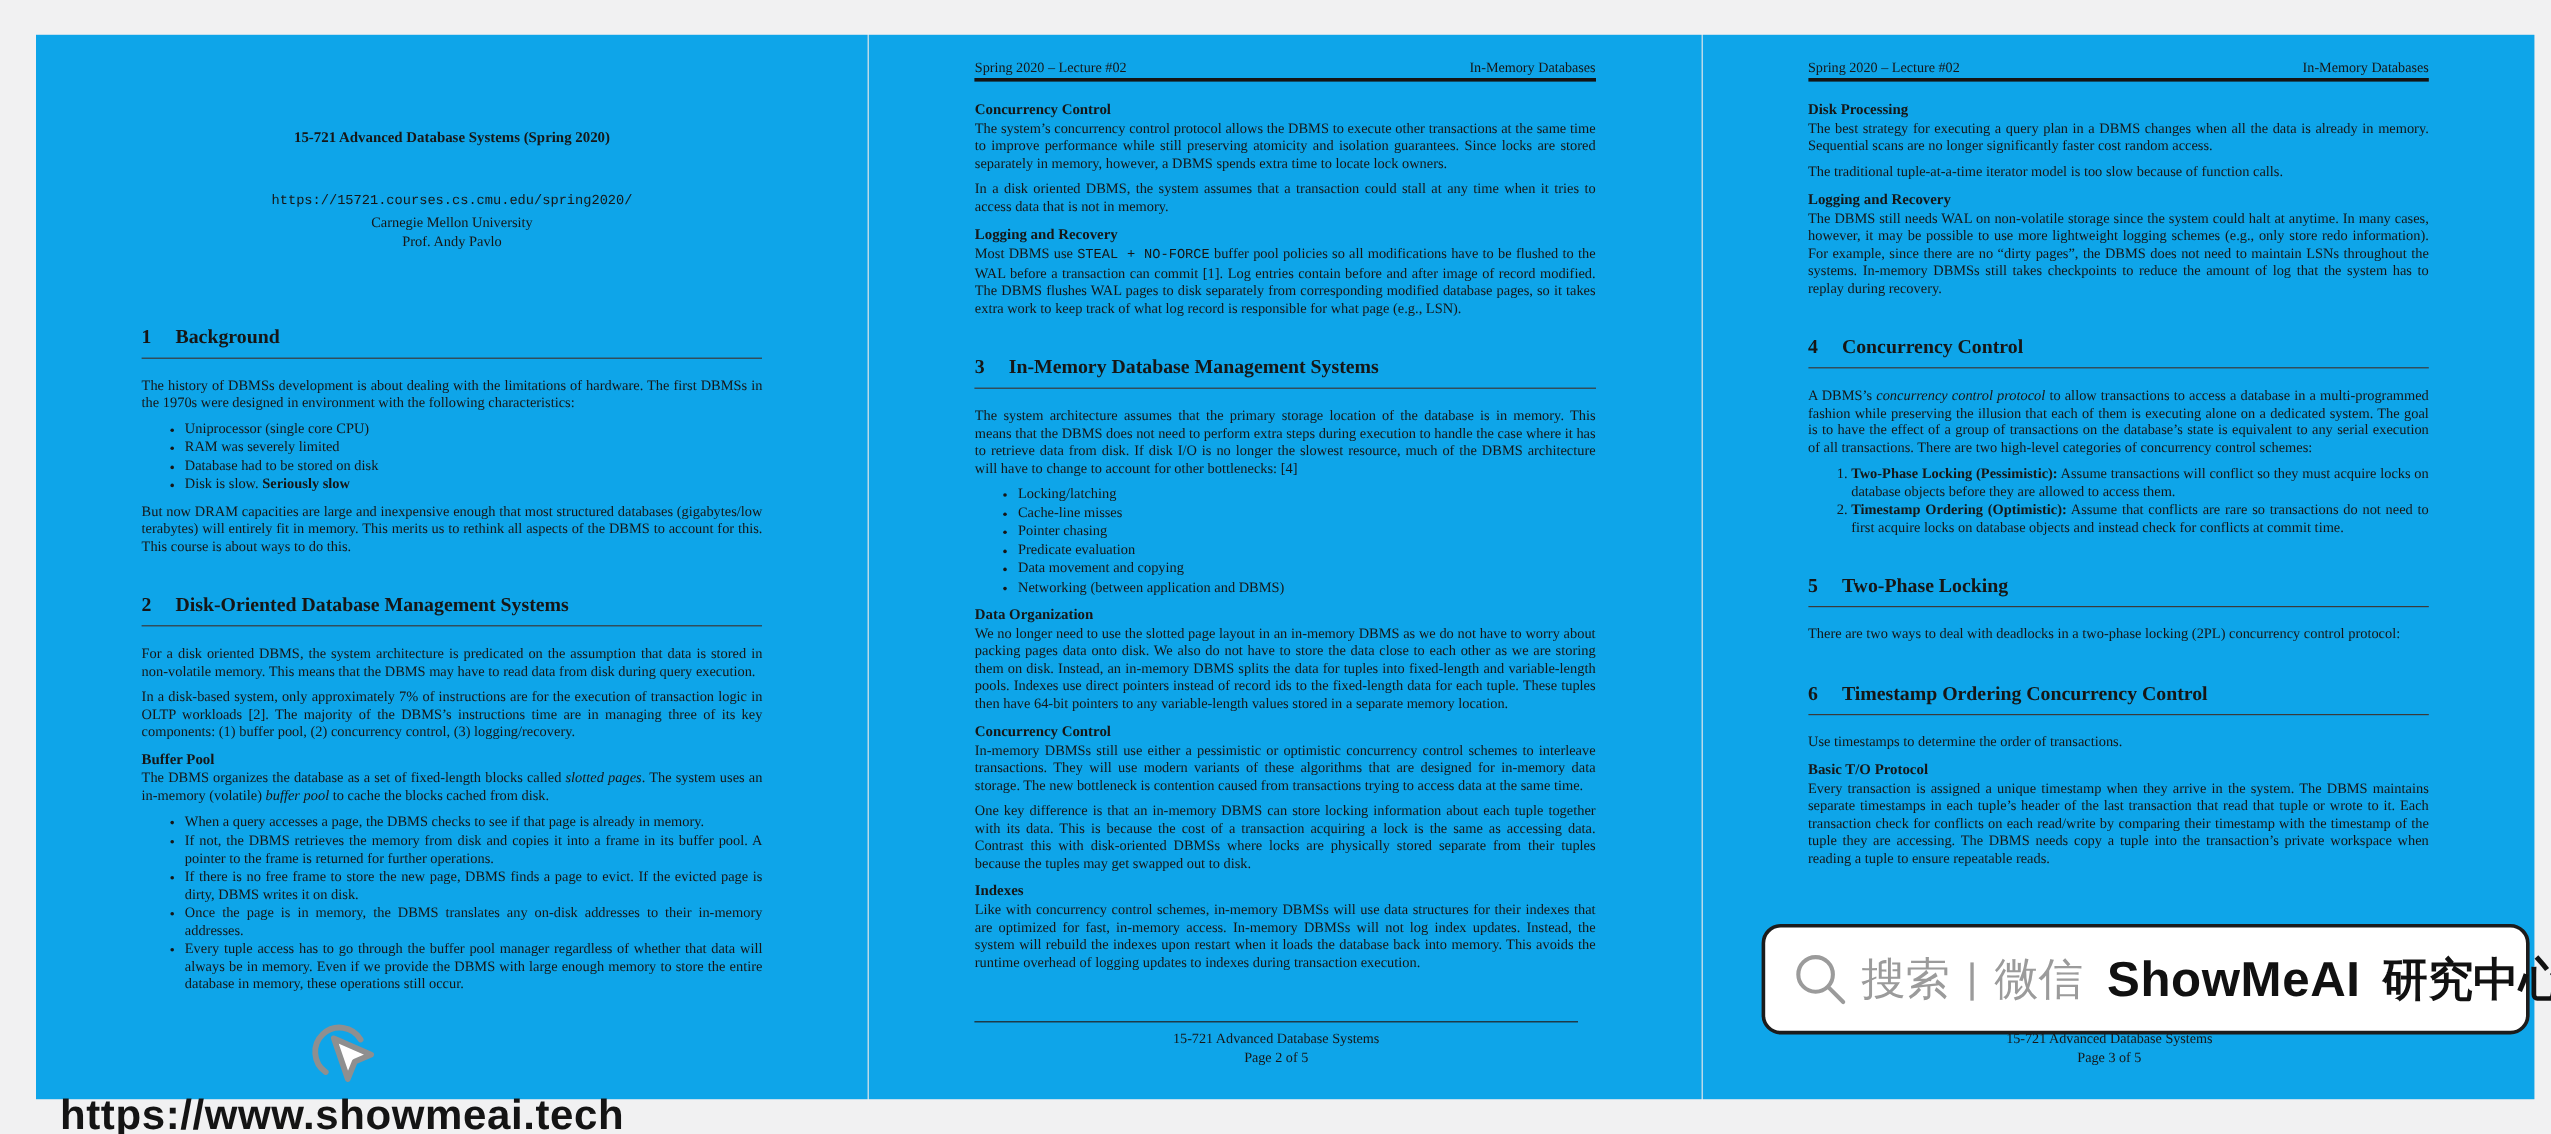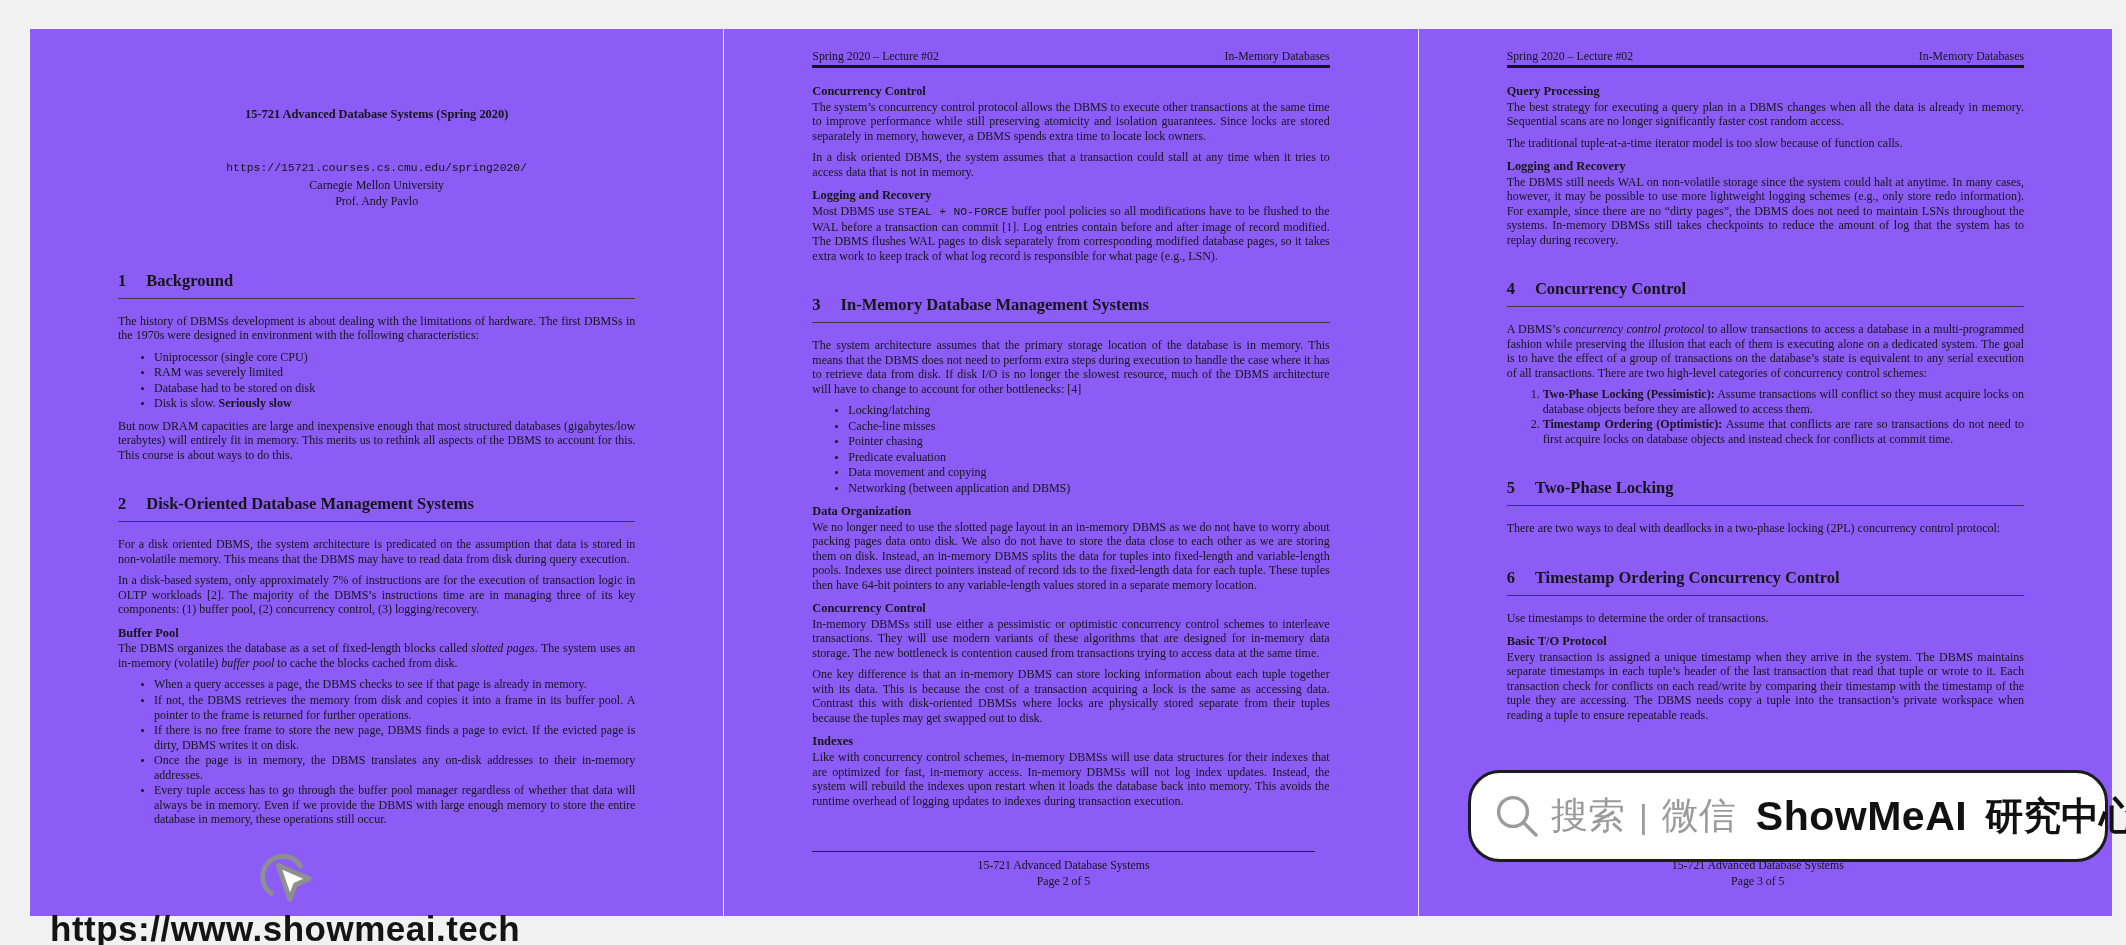--- a/index.html
+++ b/index.html
@@ -10,21 +10,21 @@
     color:#161616;
     position:relative;
   }
   .canvas {
     position:absolute; left:30px; top:29px;
     width:2082px; height:887px;
     display:flex; gap:1px; background:#e7e7e9;
     box-shadow: inset 0 6px 5px -5px rgba(0,0,0,0.05);
   }
   .page {
-    position:relative; background:#8b5cf6;
+    position:relative; background:#0ea5e9;
     width:694px; height:887px;
     padding:0 88px;
     overflow:hidden;
     font-size:12px; line-height:1.21;
   }
   
   .page-header {
     display:flex; justify-content:space-between;
     padding-top:20px; font-size:11.8px;
   }
@@ -59,21 +59,21 @@
     display:flex; align-items:center; 
     font-family:"Liberation Sans", sans-serif;
     flex-direction:column;
   }
   .watermark .url-text { font-size:35px; font-weight:bold; color:#141414; letter-spacing:0.5px; }
   
   .badge {
     position:absolute; left:1468px; top:770px;
     width:640px; height:92px;
     background:#ffffff;
-    border:3.5px solid #1c1c1c; border-radius:32px;
+    border:3.5px solid #1c1c1c; border-radius:16px;
     display:flex; align-items:center;
     padding:0 22px; gap:10px;
     white-space:nowrap;
     font-family:"Liberation Sans", sans-serif;
     z-index:5;
   }
   .badge .gray { color:#9b9b9b; font-size:37px; }
   .badge .divider { color:#9b9b9b; font-size:34px; margin:0 4px; font-weight:200; }
   .badge .brand { color:#111; font-size:41px; font-weight:bold; letter-spacing:0.5px; margin-left:10px; }
   .badge .brand-cjk { color:#111; font-size:38px; font-weight:bold; margin-left:8px; }
@@ -152,21 +152,21 @@
     </footer>
   </section>
 
   <section class="page">
     <header class="page-header">
       <span>Spring 2020 – Lecture #02</span>
       <span>In-Memory Databases</span>
     </header>
     <div class="header-rule"></div>
     <div class="page-body" style="margin-top:16px;">
-        <h3 class="subheading">Query Processing</h3>
+        <h3 class="subheading">Disk Processing</h3>
         <p>The best strategy for executing a query plan in a DBMS changes when all the data is already in memory. Sequential scans are no longer significantly faster cost random access.</p>
         <p>The traditional tuple-at-a-time iterator model is too slow because of function calls.</p>
         <h3 class="subheading">Logging and Recovery</h3>
         <p>The DBMS still needs WAL on non-volatile storage since the system could halt at anytime.  In many cases, however, it may be possible to use more lightweight logging schemes (e.g., only store redo information). For example, since there are no “dirty pages”, the DBMS does not need to maintain LSNs throughout the systems.  In-memory DBMSs still takes checkpoints to reduce the amount of log that the system has to replay during recovery.</p>
         <h2 class="section"><span class="secnum">4</span>Concurrency Control</h2>
         <p>A DBMS’s <i>concurrency control protocol</i> to allow transactions to access a database in a multi-programmed fashion while preserving the illusion that each of them is executing alone on a dedicated system.  The goal is to have the effect of a group of transactions on the database’s state is equivalent to any serial execution of all transactions. There are two high-level categories of concurrency control schemes:</p>
         <ol>
           <li><b>Two-Phase Locking (Pessimistic):</b> Assume transactions will conflict so they must acquire locks on database objects before they are allowed to access them.</li>
           <li><b>Timestamp Ordering (Optimistic):</b>  Assume that conflicts are rare so transactions do not need to first acquire locks on database objects and instead check for conflicts at commit time.</li>
         </ol>

